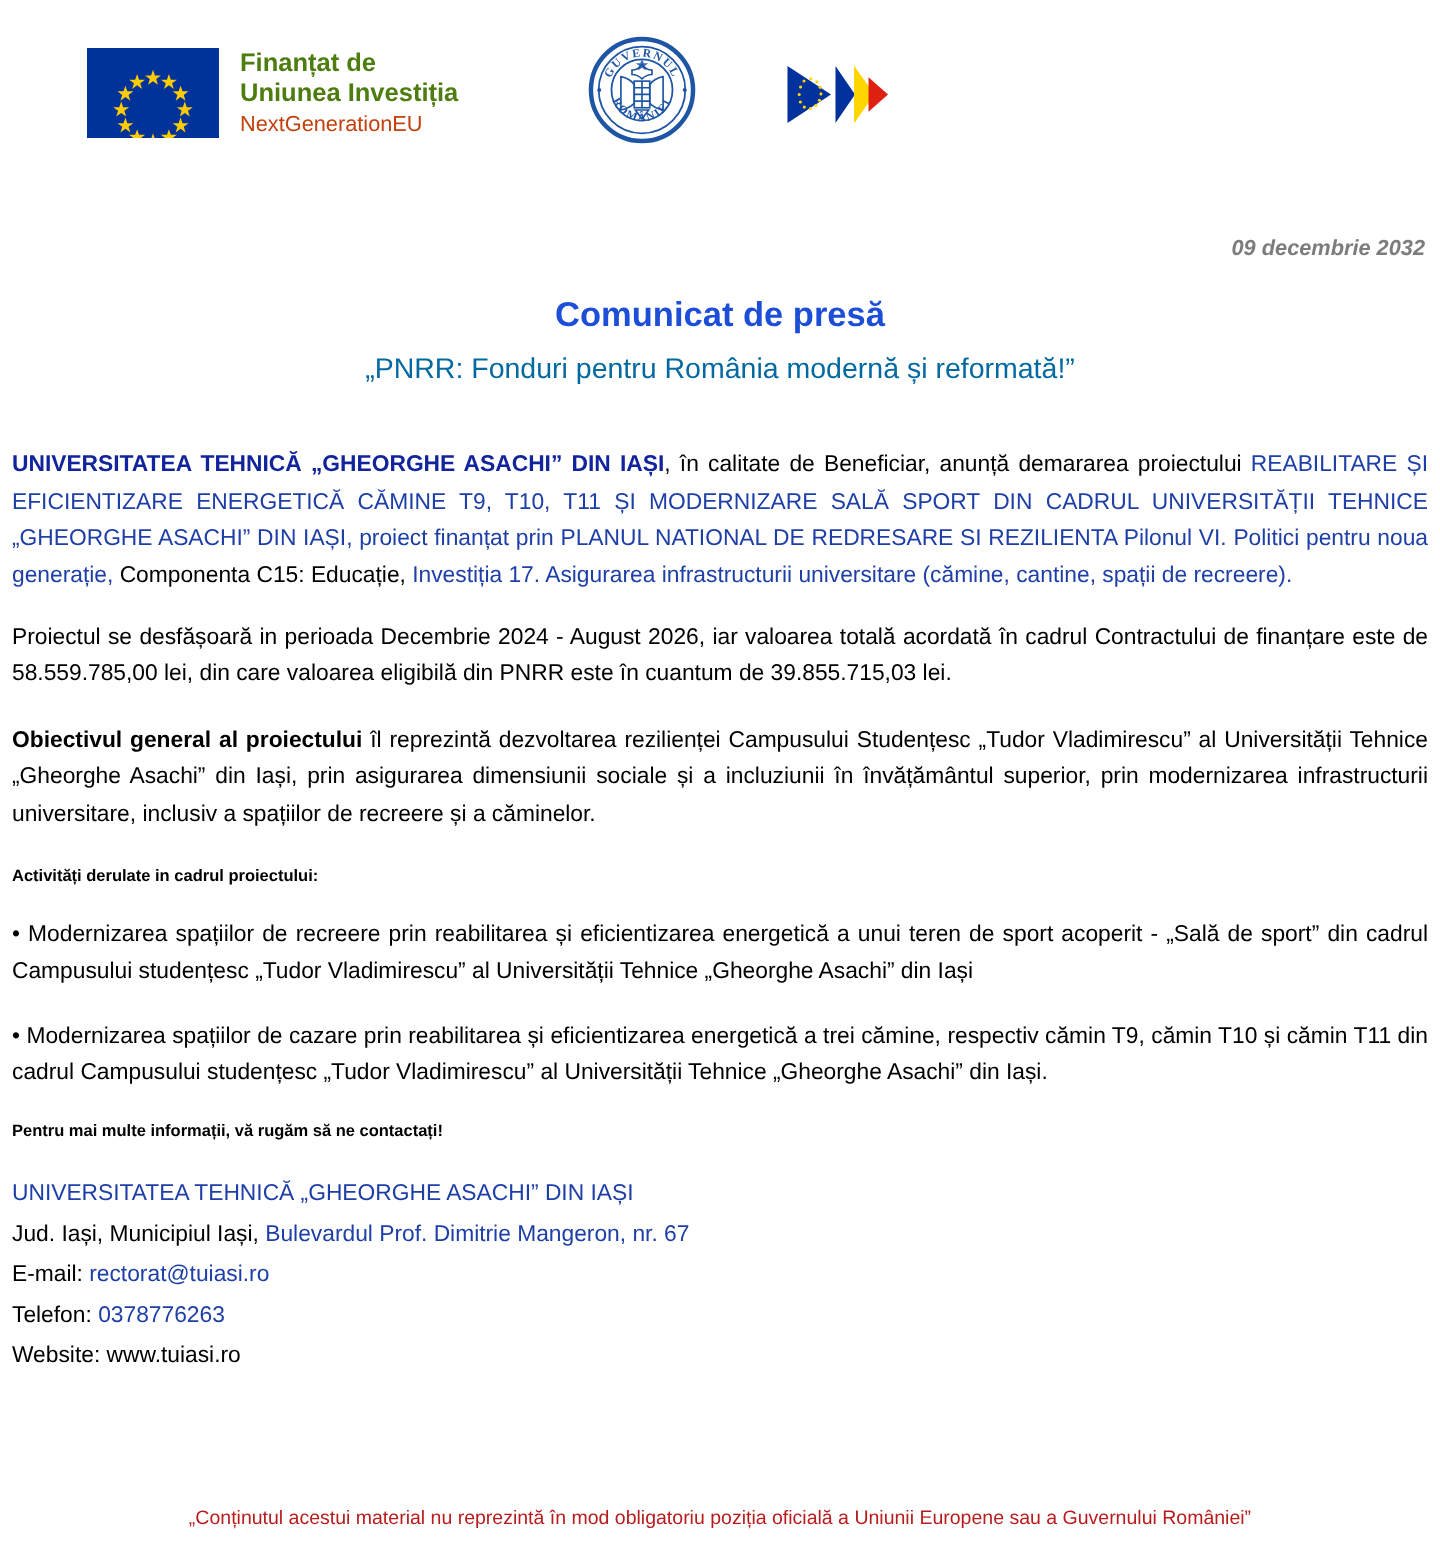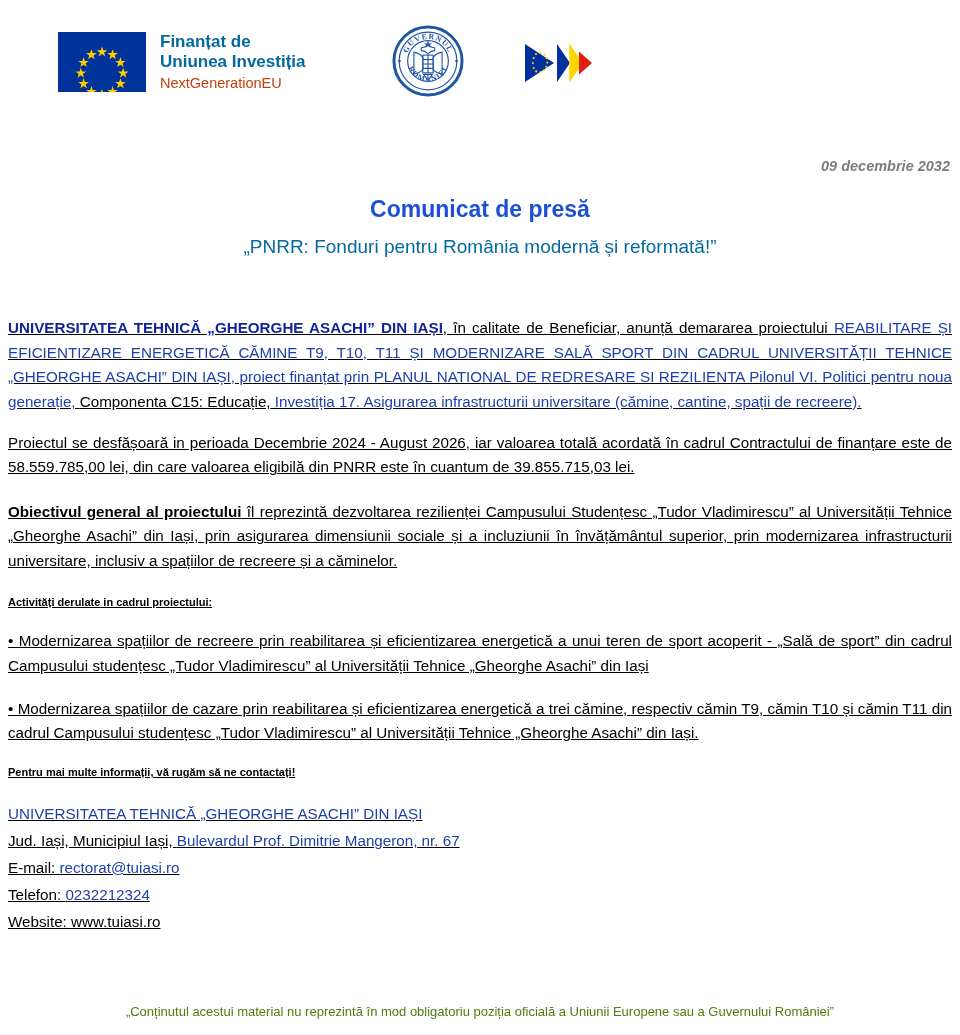--- a/index.html
+++ b/index.html
@@ -46,21 +46,21 @@
     position: relative;
     flex: none;
   }
   .eu-text {
     margin-left: 14px;
     line-height: 1.18;
   }
   .eu-text .l1, .eu-text .l2 {
     font-weight: bold;
     font-size: 17px;
-    color: #0369a1;
+    color: #4d7c0f;
     white-space: nowrap;
   }
   .eu-text .l3 {
     font-size: 14.5px;
     color: #c2410c;
     margin-top: 3px;
     white-space: nowrap;
   }
 
   .logo-gov {
@@ -109,22 +109,21 @@
   .title-sub {
     text-align: center;
     font-size: 19px;
     color: #0369a1;
     margin-top: 13px;
   }
 
   
   .body-wrap {
     padding: 0 8px 0 8px;
-    margin-top: 58px;
-    text-decoration: underline;
+    margin-top: 40px;
   }
   p.para {
     margin: 0 0 16px 0;
     font-size: 15.2px;
     line-height: 1.62;
     text-align: justify;
     color: #000000;
   }
   p.para.last-of-block { margin-bottom: 20px; }
   .blue { color: #1f3fa8; }
@@ -152,21 +151,21 @@
   .contact div { white-space: nowrap; }
 
   
   .footer-note {
     position: absolute;
     left: 0;
     right: 0;
     bottom: 16px;
     text-align: center;
     font-size: 13px;
-    color: #4d7c0f;
+    color: #b91c1c;
   }
 </style>
 </head>
 <body>
 
 <div class="page">
 
   <div class="logo-bar">
 
     <div class="logo-eu">
@@ -272,21 +271,21 @@
 
     <p class="bullet-para">• Modernizarea spațiilor de cazare prin reabilitarea și eficientizarea energetică a trei cămine, respectiv cămin T9, cămin T10 și cămin T11 din cadrul Campusului studențesc „Tudor Vladimirescu” al Universității Tehnice „Gheorghe Asachi” din Iași.</p>
 
 
     <p class="heading-para">Pentru mai multe informații, vă rugăm să ne contactați!</p>
 
     <div class="contact">
       <div><span class="blue">UNIVERSITATEA TEHNICĂ „GHEORGHE ASACHI” DIN IAȘI</span></div>
       <div><span>Jud. Iași, Municipiul Iași, </span><span class="blue">Bulevardul Prof. Dimitrie Mangeron, nr. 67</span></div>
       <div><span>E-mail: </span><span class="blue">rectorat@tuiasi.ro</span></div>
-      <div><span>Telefon: </span><span class="blue">0232212324</span></div>
+      <div><span>Telefon: </span><span class="blue">0378776263</span></div>
       <div>Website: www.tuiasi.ro</div>
     </div>
 
   </div>
 
   <div class="footer-note">„Conținutul acestui material nu reprezintă în mod obligatoriu poziția oficială a Uniunii Europene sau a Guvernului României”</div>
 
 </div>
 
 </body></html>

